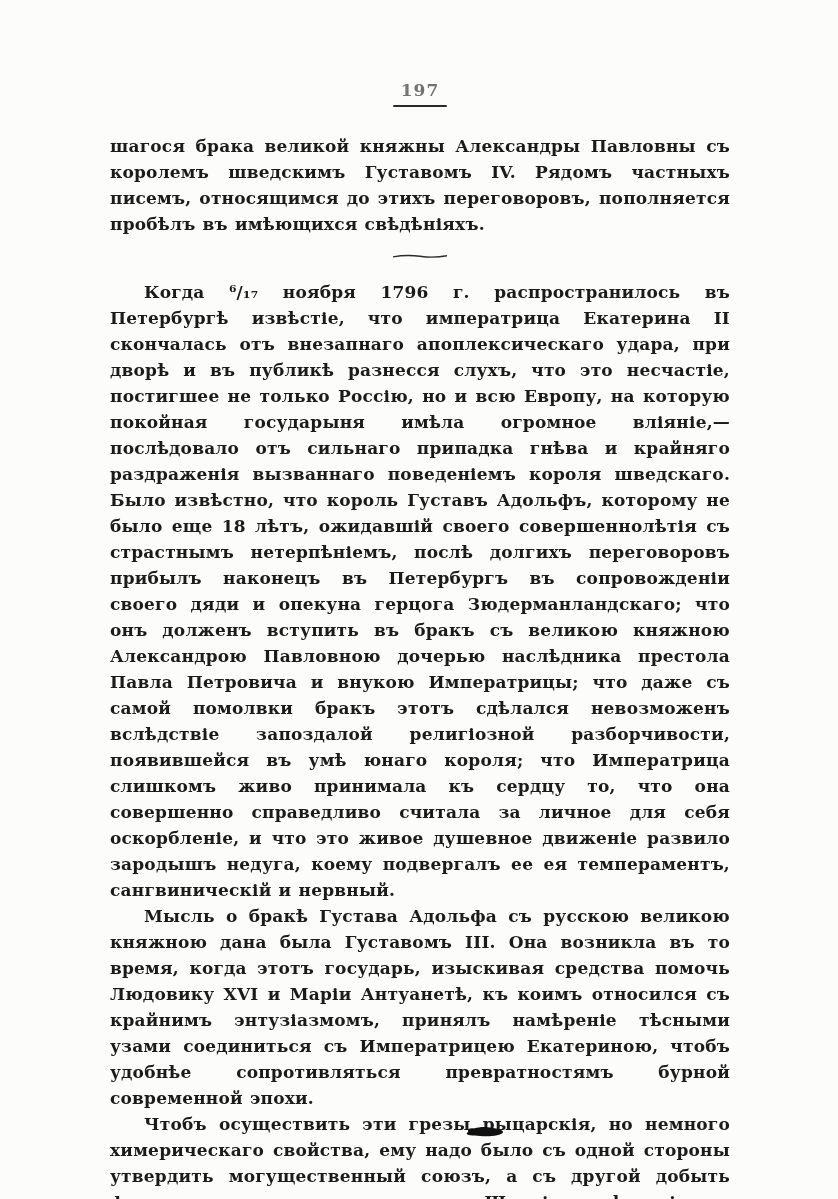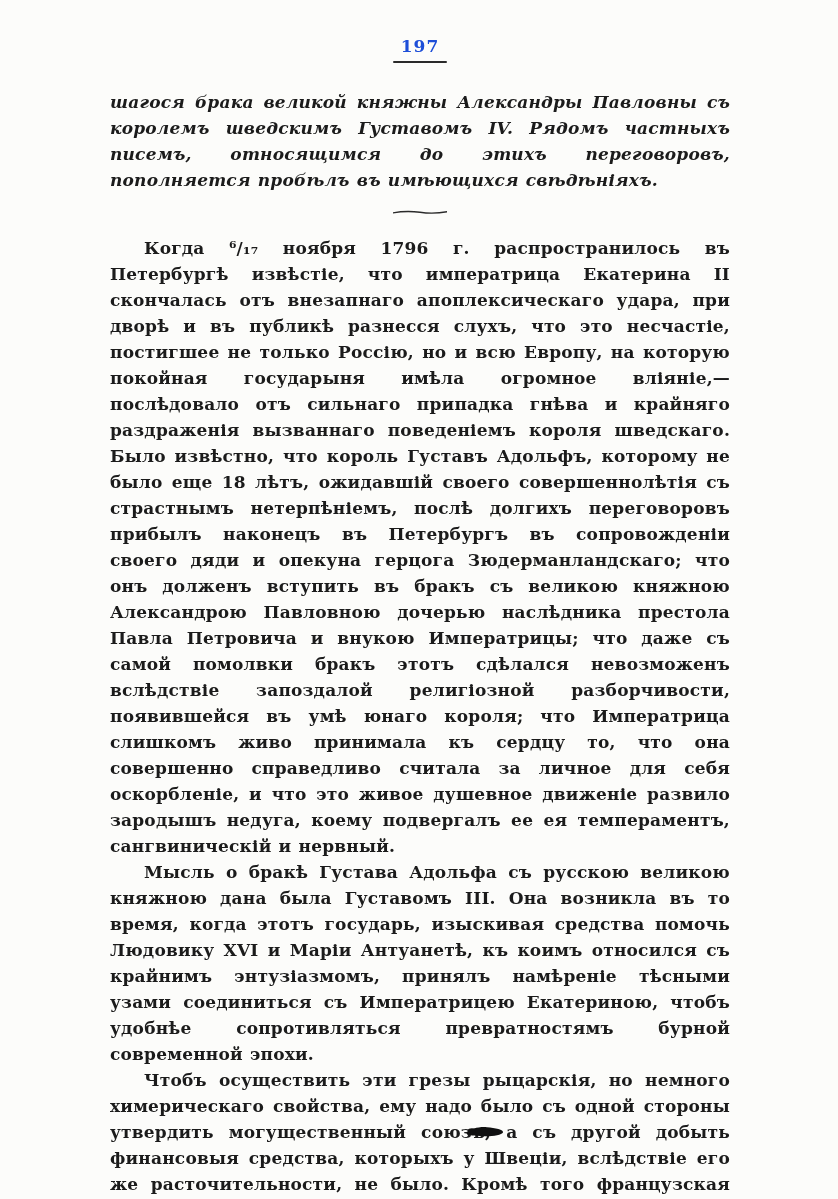--- a/index.html
+++ b/index.html
@@ -20,21 +20,22 @@
     color: #1b1b1b;
   }
   .page-header {
     text-align: center;
     margin-bottom: 26px;
   }
   .page-number {
     font-size: 17px;
     font-weight: bold;
     letter-spacing: 1px;
-    color: #1d4ed8;
+    color: #737373;
+    margin-top: 44px;
   }
   .page-number-rule {
     width: 54px;
     height: 2px;
     background: #2a2a2a;
     margin: 5px auto 0 auto;
     border-radius: 1px;
   }
   .text-block {
     font-size: 17px;
@@ -43,21 +44,20 @@
     text-align: justify;
     letter-spacing: 0.2px;
     word-spacing: 1px;
   }
   .para {
     margin: 0;
     text-indent: 34px;
   }
   .para.no-indent {
     text-indent: 0;
-    font-style: italic;
   }
   .section-divider {
     text-align: center;
     margin: 15px auto 19px auto;
     line-height: 0;
   }
   .ink-blot {
     position: absolute;
     left: 464px;
     top: 1124px;

